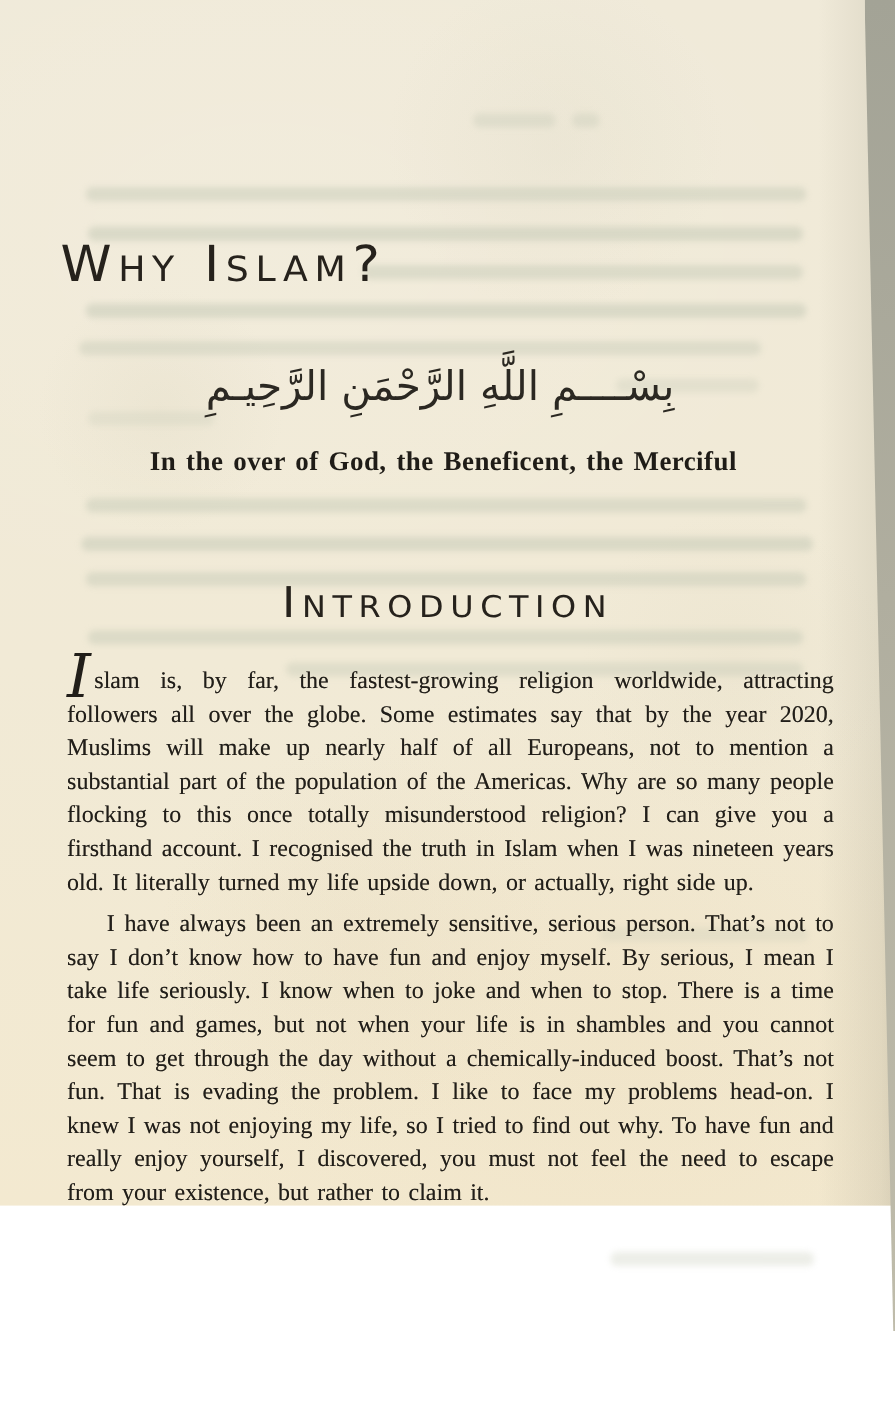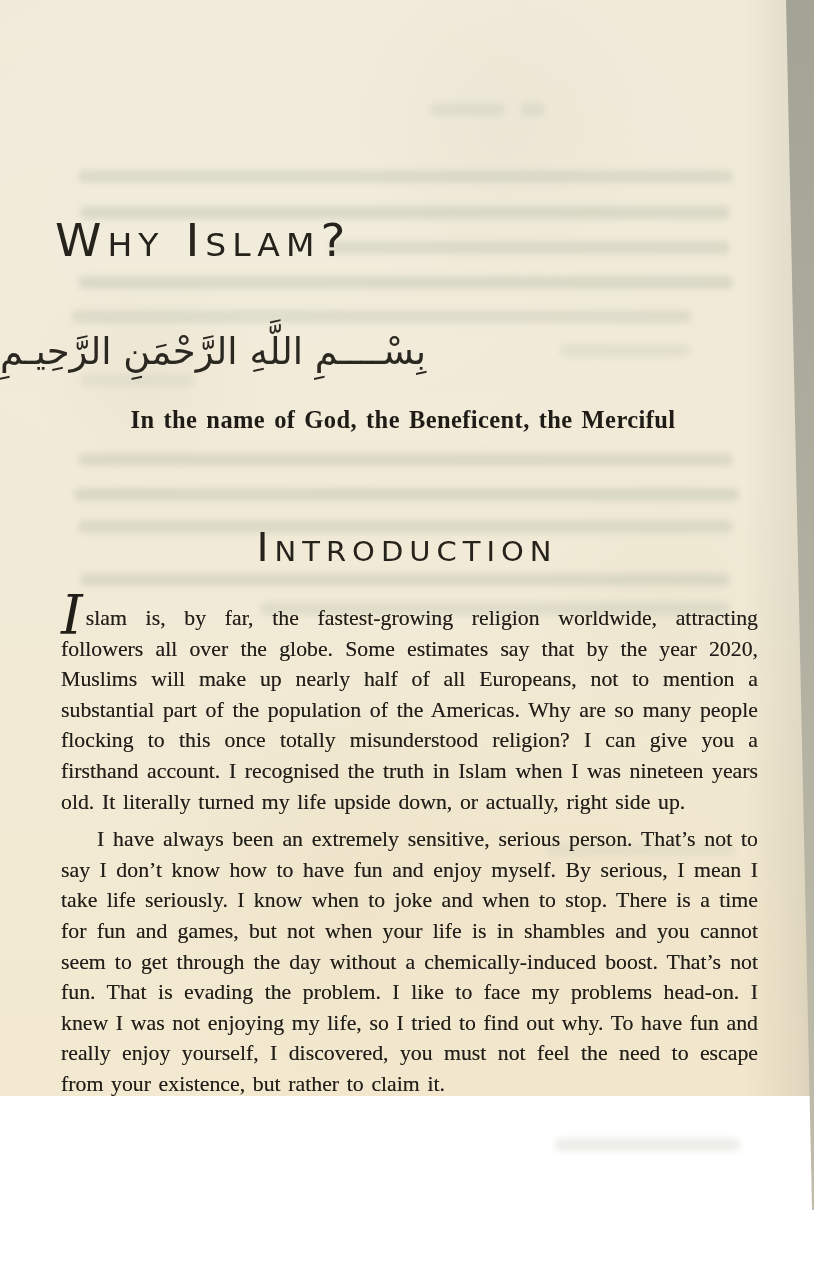--- a/index.html
+++ b/index.html
@@ -86,21 +86,21 @@
     text-align: center;
     font-size: 41px;
     letter-spacing: 6px;
     transform: scaleY(0.94);
   }
 
   .bismillah {
     position: absolute;
     left: 0; top: 330px;
     width: 800px;
-    text-align: left;
+    text-align: center;
     direction: rtl;
     font-family: "DejaVu Sans", sans-serif;
     font-size: 37px;
     color: #2b2822;
     letter-spacing: 0;
   }
 
   .bismillah-translation {
     position: absolute;
     left: 0; top: 406px;
@@ -167,21 +167,21 @@
     <div class="ghost" style="left:80px;  top:573px; width:650px; opacity:.50;"></div>
     <div class="ghost" style="left:260px; top:602px; width:470px; opacity:.42;"></div>
     <div class="ghost" style="left:545px; top:843px; width:190px; opacity:.28;"></div>
     <div class="ghost" style="left:555px; top:1138px; width:185px; opacity:.32;"></div>
   </div>
 
   <h1 class="display-head chapter-title">Why Islam?</h1>
 
   <div class="bismillah" dir="rtl">بِسْــــمِ اللَّهِ الرَّحْمَنِ الرَّحِيـمِ</div>
 
-  <div class="bismillah-translation">In the name of God, the Beneficent, the Merciful</div>
+  <div class="bismillah-translation">In the over of God, the Beneficent, the Merciful</div>
 
   <h2 class="display-head section-heading">Introduction</h2>
 
   <div class="body-text">
     <p><span class="drop-cap">I</span><span>slam is, by far, the fastest-growing religion worldwide, attracting followers all over the globe. Some estimates say that by the year 2020, Muslims will make up nearly half of all Europeans, not to mention a substantial part of the population of the Americas. Why are so many people flocking to this once totally misunderstood religion? I can give you a firsthand account. I recognised the truth in Islam when I was nineteen years old. It literally turned my life upside down, or actually, right side up.</span></p>
     <p><span>I have always been an extremely sensitive, serious person. That’s not to say I don’t know how to have fun and enjoy myself. By serious, I mean I take life seriously. I know when to joke and when to stop. There is a time for fun and games, but not when your life is in shambles and you cannot seem to get through the day without a chemically-induced boost. That’s not fun. That is evading the problem. I like to face my problems head-on. I knew I was not enjoying my life, so I tried to find out why. To have fun and really enjoy yourself, I discovered, you must not feel the need to escape from your existence, but rather to claim it.</span></p>
   </div>
 
   <div class="right-shade"></div>
   <div class="edge-wedge"></div>

